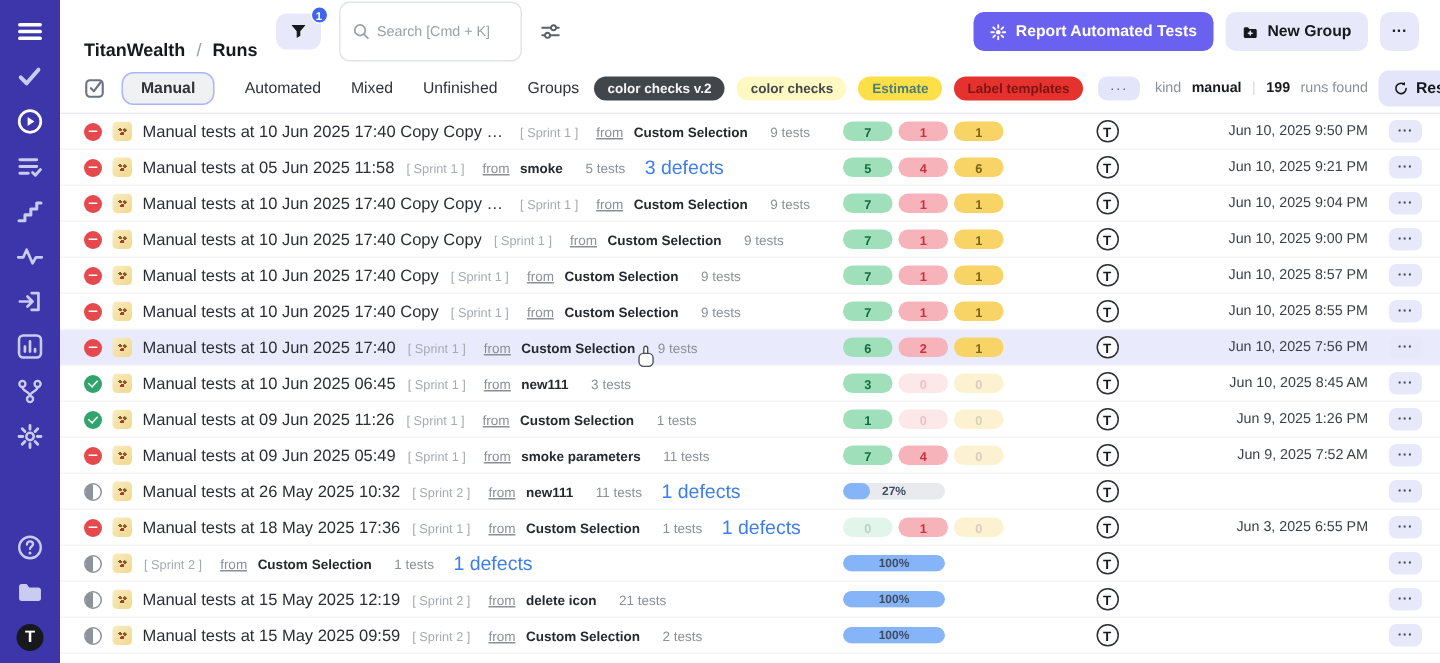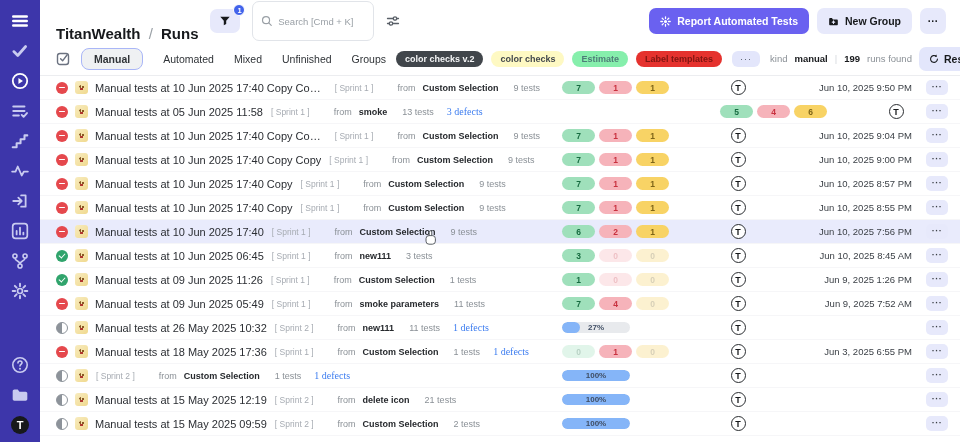--- a/index.html
+++ b/index.html
@@ -15,21 +15,21 @@
   .sb-icon.active { color:#ffffff; }
   .sb-icon svg { width:100%; height:100%; }
   .sb-spacer { flex:1; }
   .t-logo { width:18px; height:18px; border-radius:50%; background:#17191c;
     color:#fff; font-weight:bold; font-size:11px; display:flex; align-items:center;
     justify-content:center; flex:none; }
 
   
   .main { position:absolute; left:40px; top:0; width:920px; height:442px; }
   .header { height:42px; display:flex; align-items:center; gap:12px; padding:0 14px 0 16px; }
-  .breadcrumb { font-size:15px; color:#17191c; white-space:nowrap;margin-top:24px; }
+  .breadcrumb { font-size:12px; color:#17191c; white-space:nowrap;margin-top:24px; }
   .breadcrumb .proj { font-weight:700; }
   .breadcrumb .sep { color:#9aa0a6; margin:0 4px; font-weight:400; }
   .breadcrumb .page { font-weight:700; }
   .filter-btn { position:relative; width:30px; height:24px; background:#e7e9fb;
     border:none; border-radius:7px; display:flex; align-items:center; justify-content:center;
     color:#17191c; cursor:pointer; flex:none; }
   .filter-badge { position:absolute; top:-5px; right:-5px; min-width:12px; height:12px;
     background:#4263eb; color:#fff; border-radius:50%; font-size:7.5px; font-weight:700;
     display:flex; align-items:center; justify-content:center; border:1.5px solid #fff; }
   .search-box { width:122px; height:40px; border:1px solid #e1e4e9; border-radius:7px;
@@ -90,24 +90,24 @@
   .run-avatar { width:13px; height:13px; border-radius:3px; flex:none;
     background:linear-gradient(135deg,#f8ecc0,#f0d98e); position:relative; overflow:hidden; }
   .run-avatar::after { content:""; position:absolute; left:3px; top:4px; width:7px; height:5px;
     border-radius:50% 50% 40% 40%; background:
       radial-gradient(circle at 30% 30%, #8a5a26 1.1px, transparent 1.2px),
       radial-gradient(circle at 75% 35%, #8a5a26 1.1px, transparent 1.2px),
       radial-gradient(circle at 50% 85%, #b0372f 1.3px, transparent 1.4px); }
   .run-title { font-size:11px; color:#2b2e33; font-weight:500; overflow:hidden;
     text-overflow:ellipsis; }
   .run-sprint { font-size:8.5px; color:#a6abb2; margin-left:1px; }
-  .run-from { font-size:9px; color:#8a9096; margin-left:17px; }
+  .run-from { font-size:9px; color:#8a9096; margin-left:5px;text-decoration:underline; }
   .run-source { font-size:9px; font-weight:700; color:#26292d; }
   .run-tests { font-size:9px; color:#8a9096; margin-left:8px; }
-  .run-defects { font-size:10px; color:#3d7df0; margin-left:6px;font-family:Liberation Serif, serif; }
+  .run-defects { font-size:13px; color:#3d7df0; margin-left:6px; }
   .col-stats { width:170px; padding-left:22px; flex:none; display:flex; gap:4px;
     align-items:center; }
   .pill { width:33px; height:13px; border-radius:999px; font-size:8.5px; font-weight:700;
     display:flex; align-items:center; justify-content:center; }
   .pill.passed { background:#9fe0bb; color:#166b40; }
   .pill.failed { background:#f6b3ba; color:#c8313f; }
   .pill.blocked { background:#f8d365; color:#7d6418; }
   .pill.zero { opacity:0.3; }
   .progress { width:68px; height:11px; border-radius:999px; background:#e8eaed;
     position:relative; overflow:hidden; }
@@ -260,21 +260,21 @@
     <div class="tabs">
         <button class="tab active">Manual</button>
         <button class="tab">Automated</button>
         <button class="tab">Mixed</button>
         <button class="tab">Unfinished</button>
         <button class="tab">Groups</button>
       </div>
     <div class="labels">
         <span class="label-pill" style="background: rgb(65, 70, 75); color: rgb(245, 246, 247);">color checks v.2</span>
         <span class="label-pill" style="background: #fef9c3; color: rgb(66, 71, 76);">color checks</span>
-        <span class="label-pill" style="background: #86efac; color: rgb(78, 125, 120);">Estimate</span>
+        <span class="label-pill" style="background: #fde047; color: rgb(78, 125, 120);">Estimate</span>
         <span class="label-pill" style="background: rgb(229, 50, 46); color: rgb(126, 21, 17);">Label templates</span>
       </div>
     <span class="more-pill">···</span>
     <div class="tb-right">
       <span>kind</span>
       <b>manual</b>
       <span class="tb-divider">|</span>
       <b>199</b>
       <span>runs found</span>
       <button class="reset-btn">
@@ -316,34 +316,35 @@
     </div>
   </div>
       <div class="run-row status-failed">
     <div class="row-left">
       <span class="status-dot"></span>
       <span class="run-avatar"></span>
       <span class="run-title">Manual tests at 05 Jun 2025 11:58</span>
       <span class="run-sprint">[ Sprint 1 ]</span>
       <span class="run-from">from</span>
       <span class="run-source">smoke</span>
-      <span class="run-tests">13 tests</span>
+      <span class="run-tests">5 tests</span>
       <span class="run-defects">3 defects</span>
     </div>
     <div class="col-stats">
       <span style="display:flex;gap:4px;">
         <span class="pill passed">5</span>
         <span class="pill failed">4</span>
         <span class="pill blocked">6</span>
       </span>
 
     </div>
     <div class="col-assignee">
       <span class="t-avatar">T</span>
     </div>
+    <div class="col-date">Jun 10, 2025 9:21 PM</div>
     <div class="col-more">
       <button class="row-more">···</button>
     </div>
   </div>
       <div class="run-row status-failed">
     <div class="row-left">
       <span class="status-dot"></span>
       <span class="run-avatar"></span>
       <span class="run-title">Manual tests at 10 Jun 2025 17:40 Copy Copy Copy</span>
       <span class="run-sprint">[ Sprint 1 ]</span>

